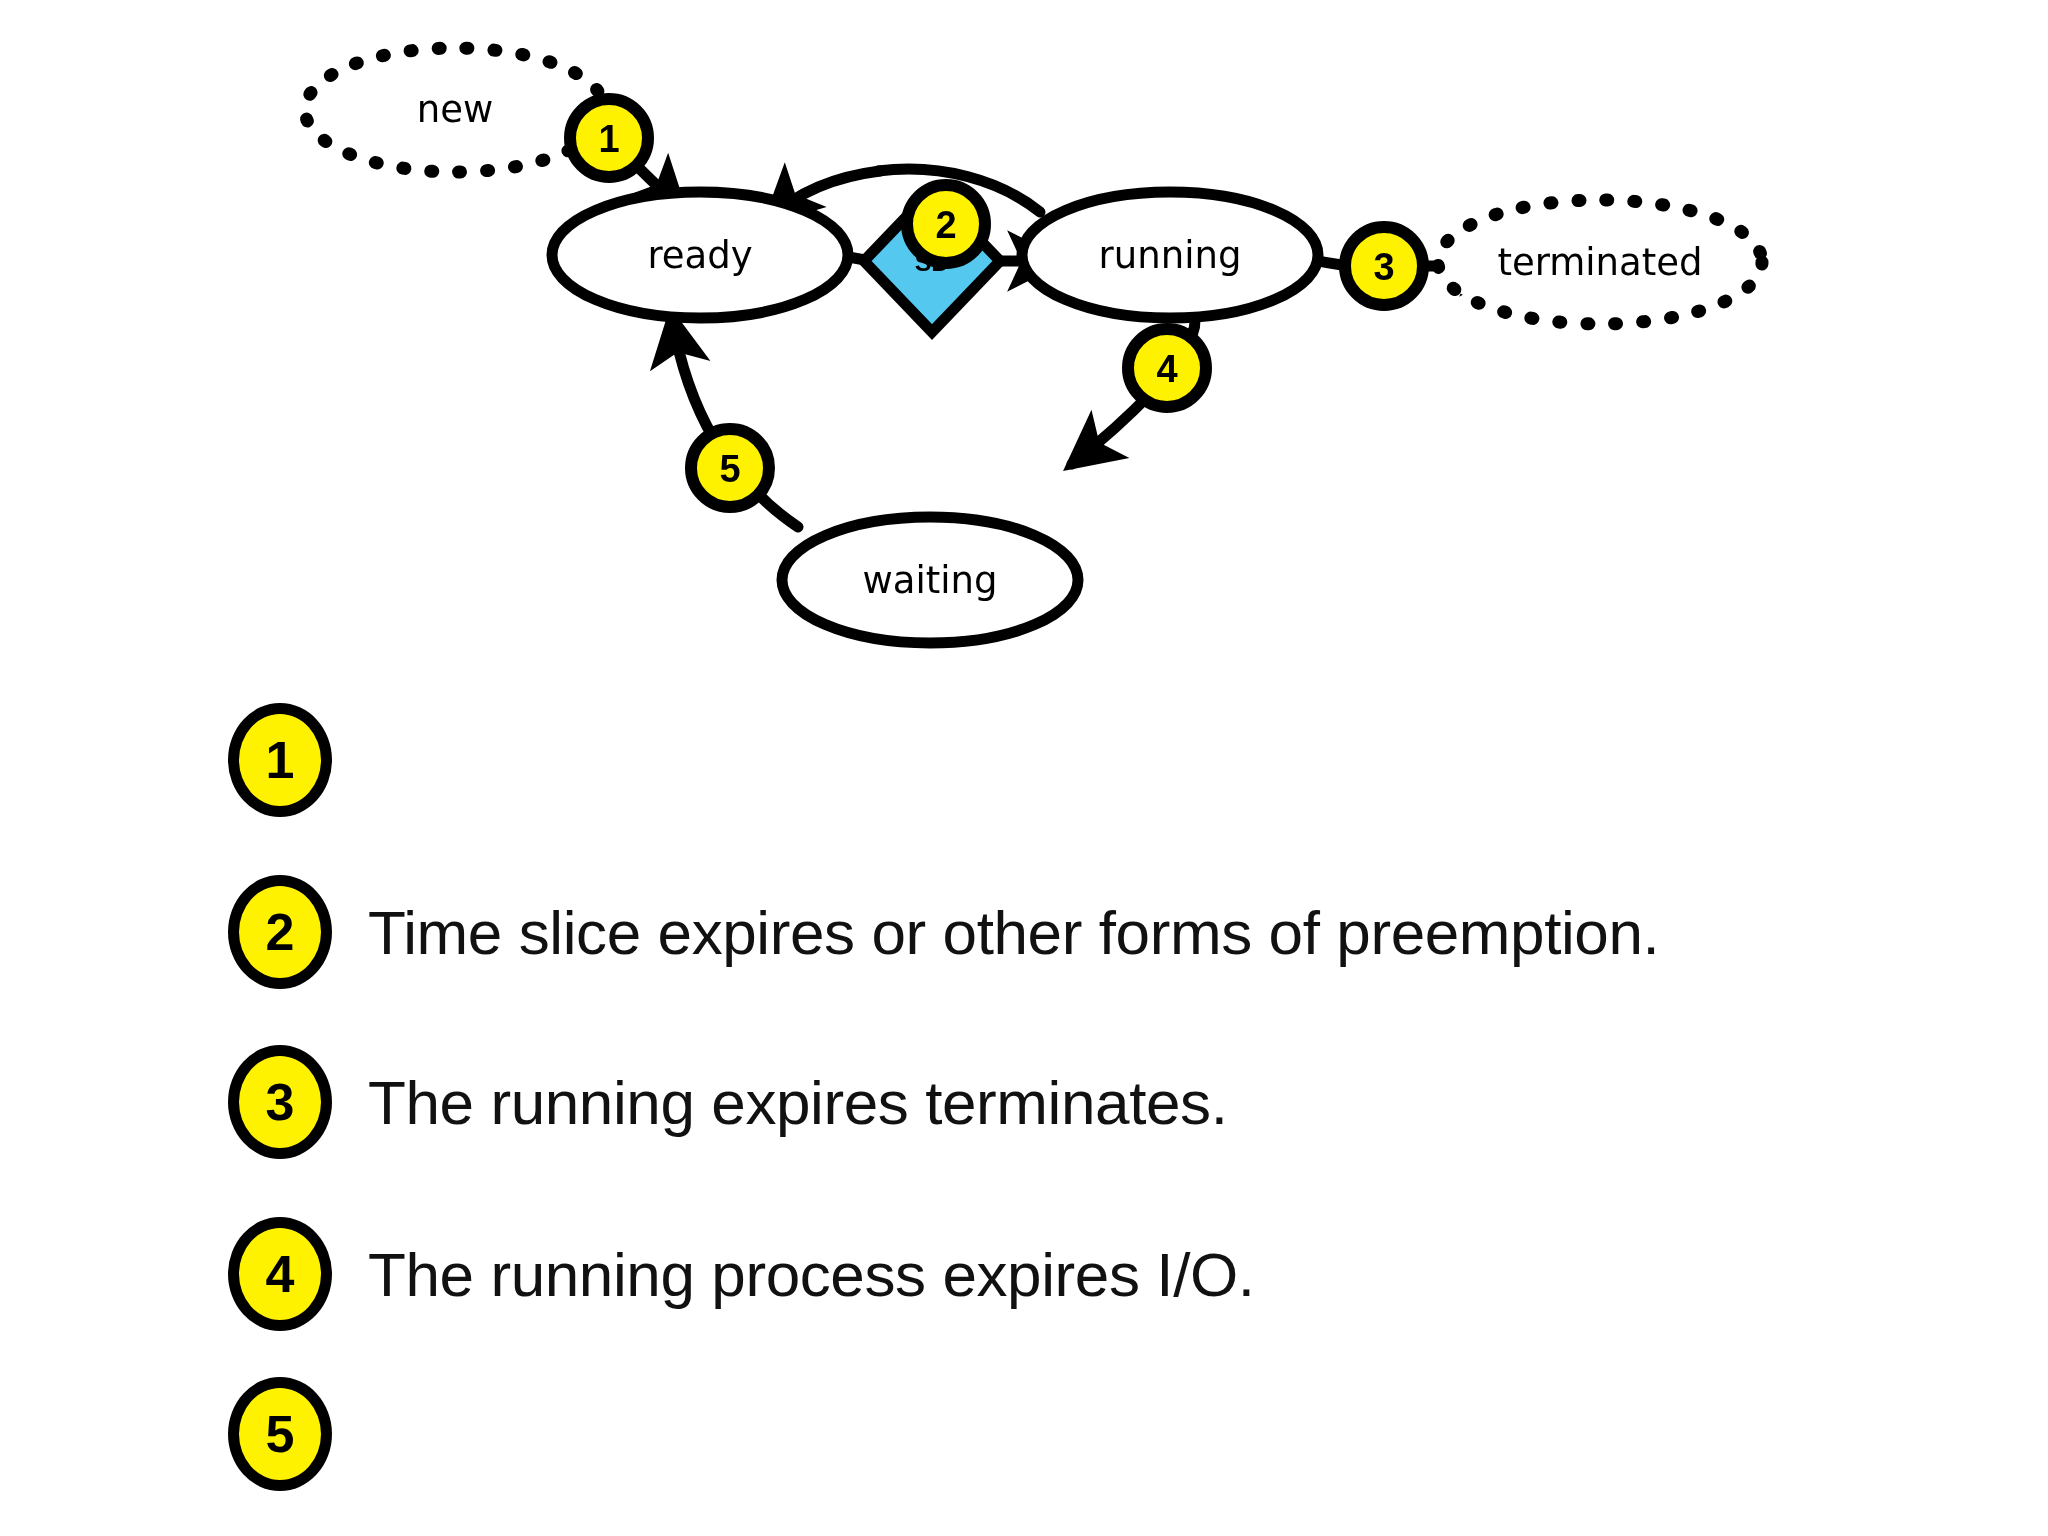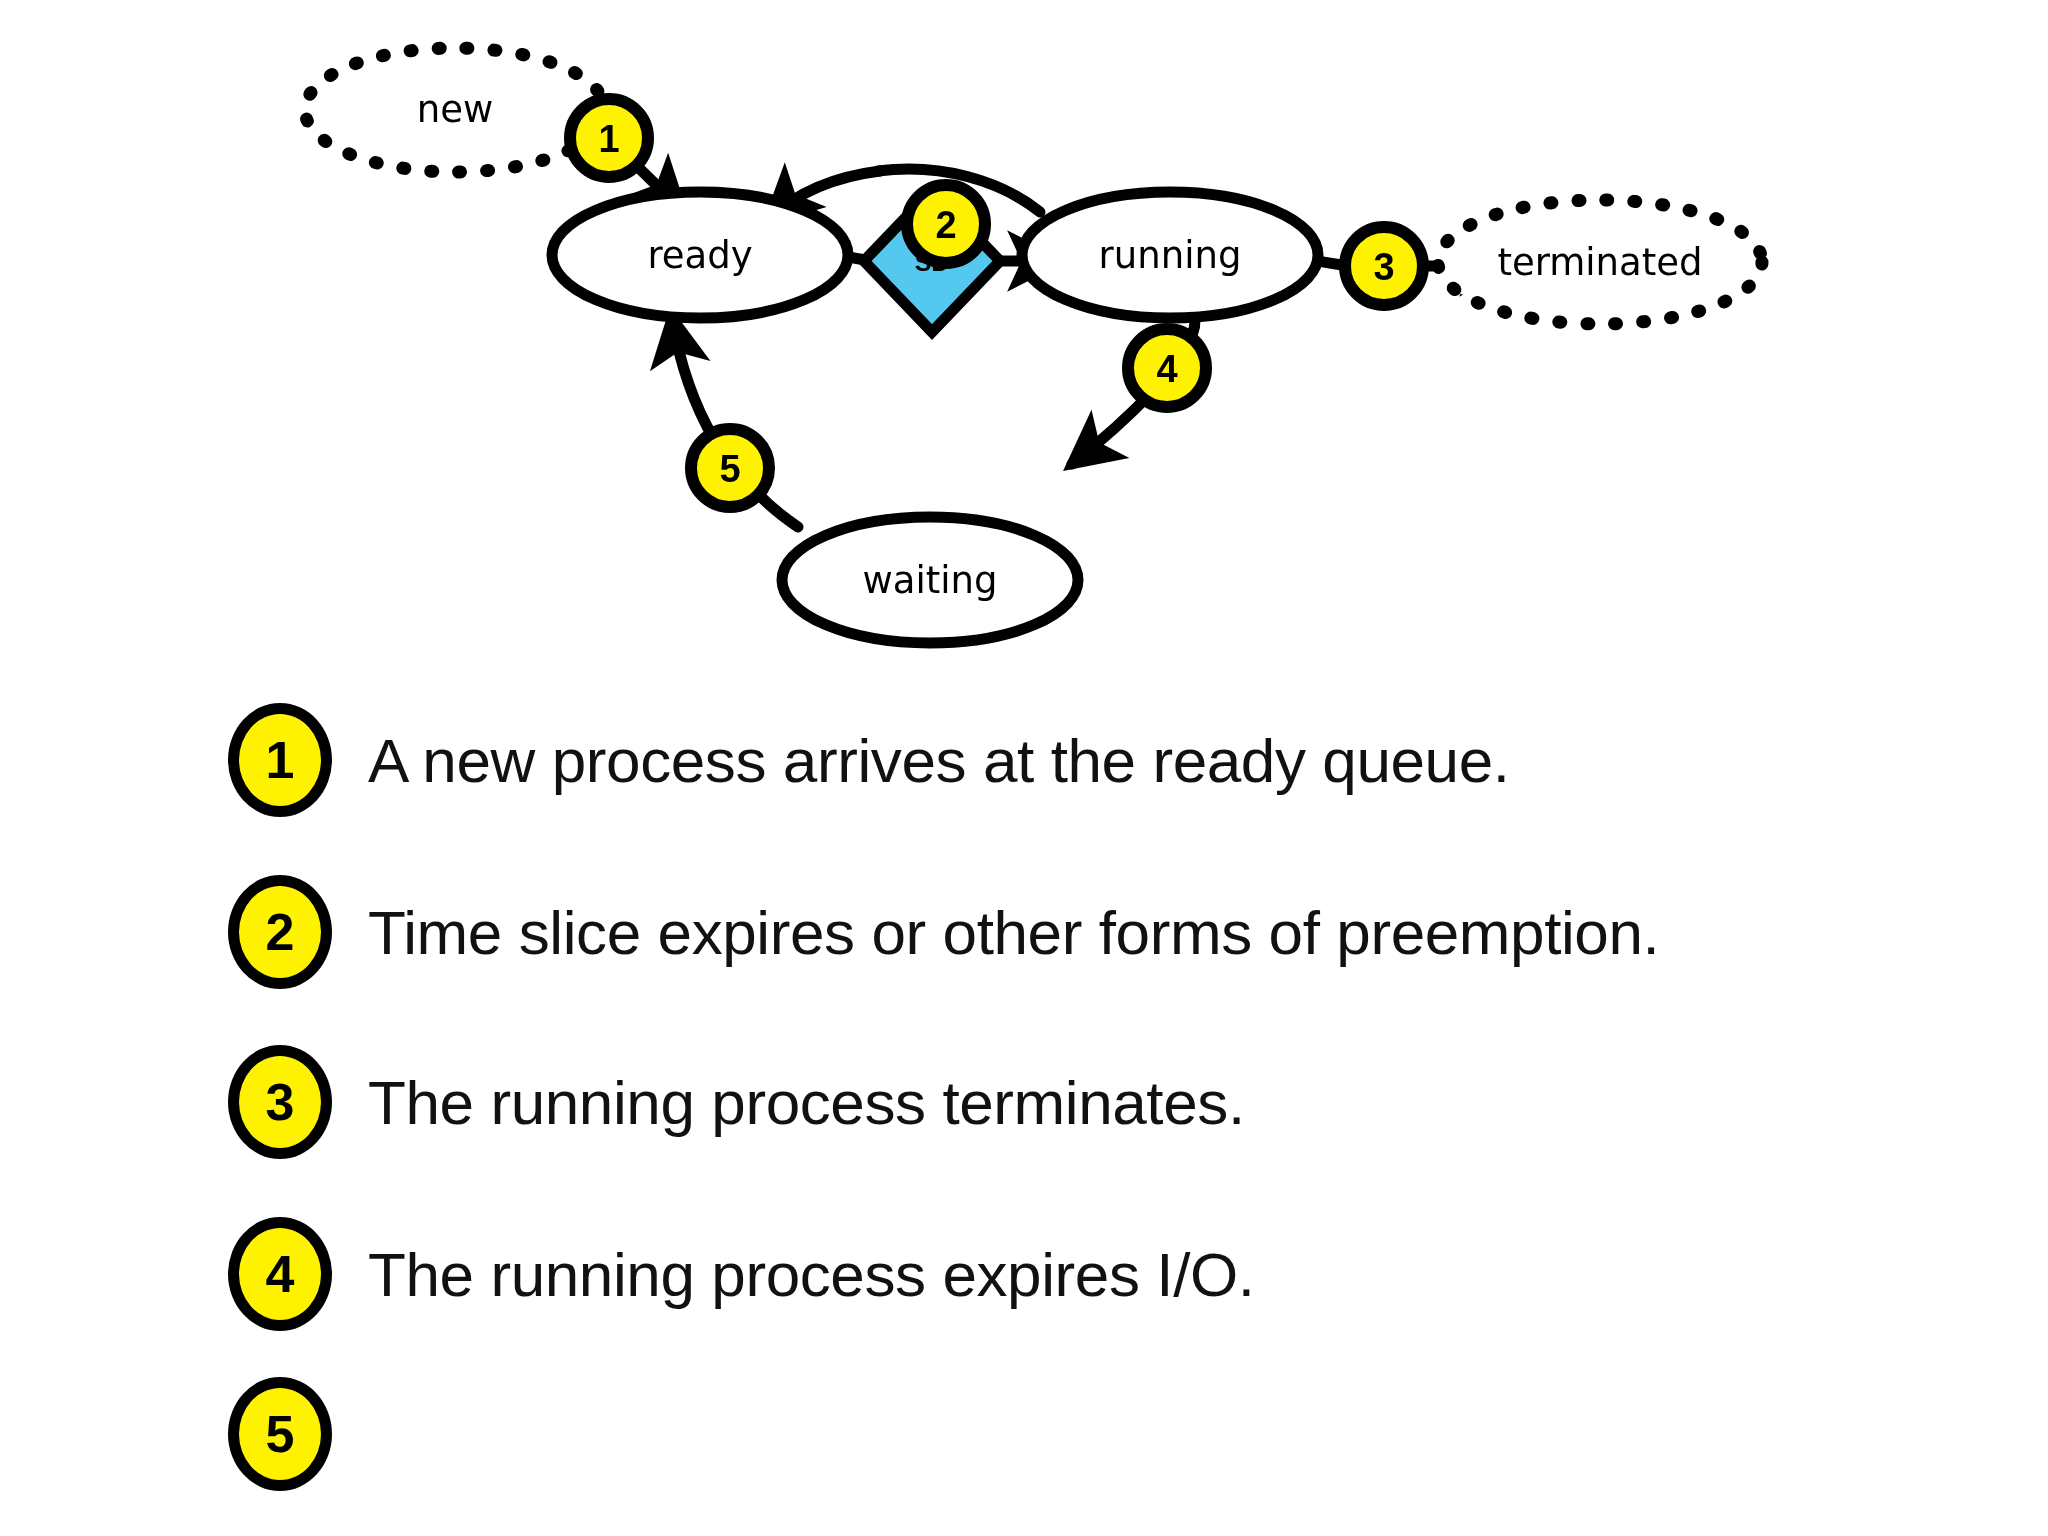--- a/index.html
+++ b/index.html
@@ -202,37 +202,36 @@
     </svg>
   </div>
 
   <div id="legend">
 
     <div class="legend-row" style="top: 40px;">
       <span class="legend-badge">
         <span class="ring"></span>
         <span class="num">1</span>
       </span>
-      <span class="legend-text"><span>A new process arrives at the ready queue.</span><b></b><span></span></span>
     </div>
 
     <div class="legend-row" style="top: 212px;">
       <span class="legend-badge">
         <span class="ring"></span>
         <span class="num">2</span>
       </span>
       <span class="legend-text"><span>Time slice expires or other forms of </span><b>preemption</b><span>.</span></span>
     </div>
 
     <div class="legend-row" style="top: 382px;">
       <span class="legend-badge">
         <span class="ring"></span>
         <span class="num">3</span>
       </span>
-      <span class="legend-text"><span>The running process terminates.</span><b></b><span></span></span>
+      <span class="legend-text"><span>The running expires terminates.</span><b></b><span></span></span>
     </div>
 
     <div class="legend-row" style="top: 554px;">
       <span class="legend-badge">
         <span class="ring"></span>
         <span class="num">4</span>
       </span>
       <span class="legend-text"><span>The running process expires I/O.</span><b></b><span></span></span>
     </div>
 

